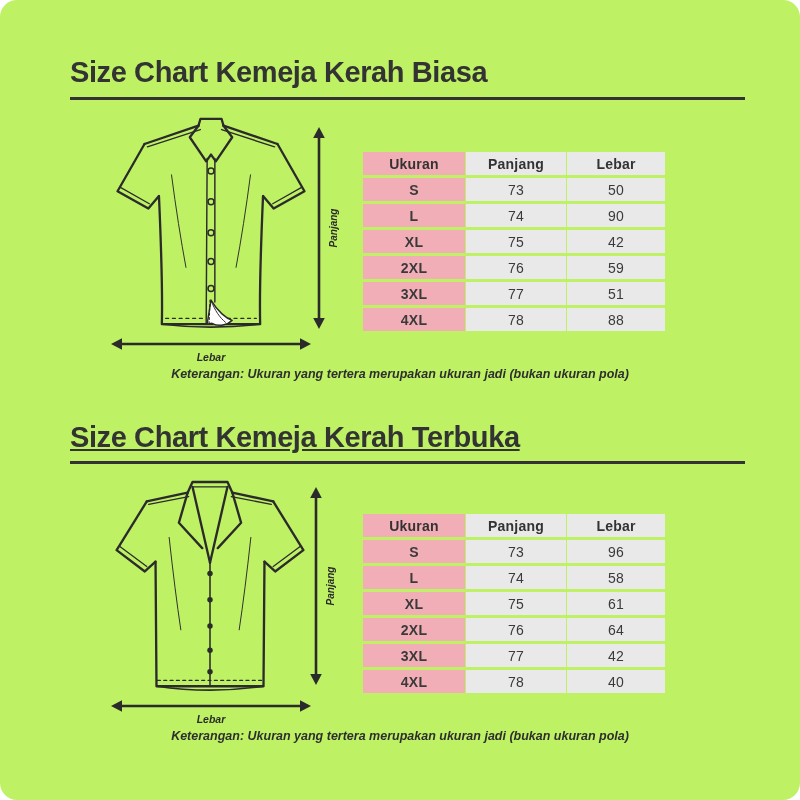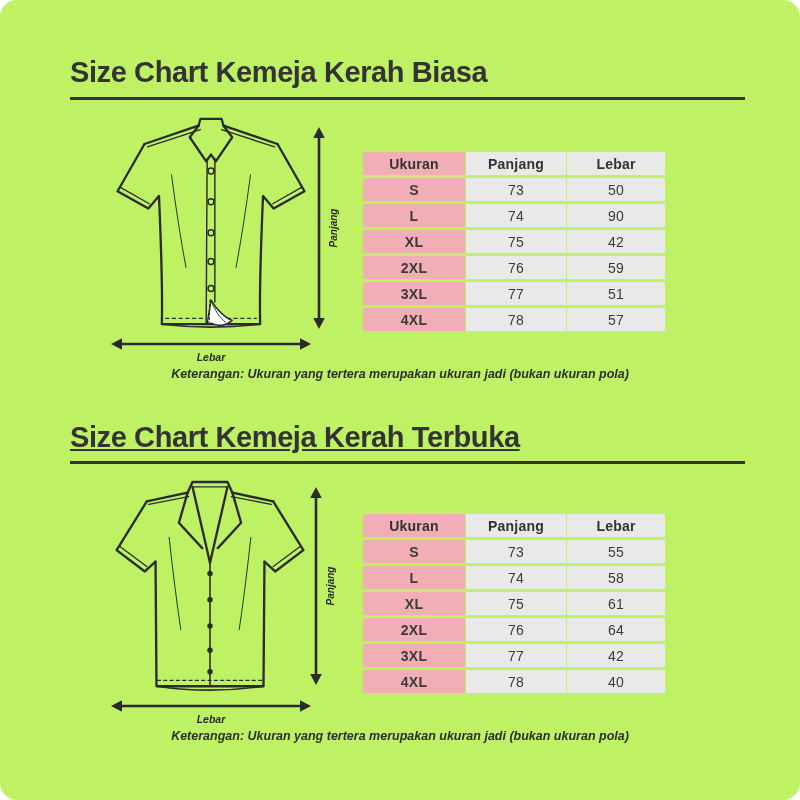--- a/index.html
+++ b/index.html
@@ -125,21 +125,21 @@
     <div class="cell pink">2XL</div>
     <div class="cell gray">76</div>
     <div class="cell gray">59</div>
 
     <div class="cell pink">3XL</div>
     <div class="cell gray">77</div>
     <div class="cell gray">51</div>
 
     <div class="cell pink">4XL</div>
     <div class="cell gray">78</div>
-    <div class="cell gray">57</div>
+    <div class="cell gray">88</div>
   </div>
 
   <p class="note" id="note1">Keterangan: Ukuran yang tertera merupakan ukuran jadi (bukan ukuran pola)</p>
 
   <h1 class="title" id="title2">Size Chart Kemeja Kerah Terbuka</h1>
   <div class="rule" id="rule2"></div>
 
   <svg class="shirt" id="shirt2" viewBox="0 0 220 224" aria-hidden="true">
     <g fill="none" stroke="#2b2b2b" stroke-width="2.4" stroke-linejoin="round" stroke-linecap="round">
       <path d="M87,14 L92,3 L128,3 L133,14"></path>
@@ -186,21 +186,21 @@
   </svg>
   <div class="hlabel" id="hlabel2">Lebar</div>
 
   <div class="sizetable" id="table2">
     <div class="cell pink head">Ukuran</div>
     <div class="cell gray head">Panjang</div>
     <div class="cell gray head">Lebar</div>
 
     <div class="cell pink">S</div>
     <div class="cell gray">73</div>
-    <div class="cell gray">55</div>
+    <div class="cell gray">96</div>
 
     <div class="cell pink">L</div>
     <div class="cell gray">74</div>
     <div class="cell gray">58</div>
 
     <div class="cell pink">XL</div>
     <div class="cell gray">75</div>
     <div class="cell gray">61</div>
 
     <div class="cell pink">2XL</div>

